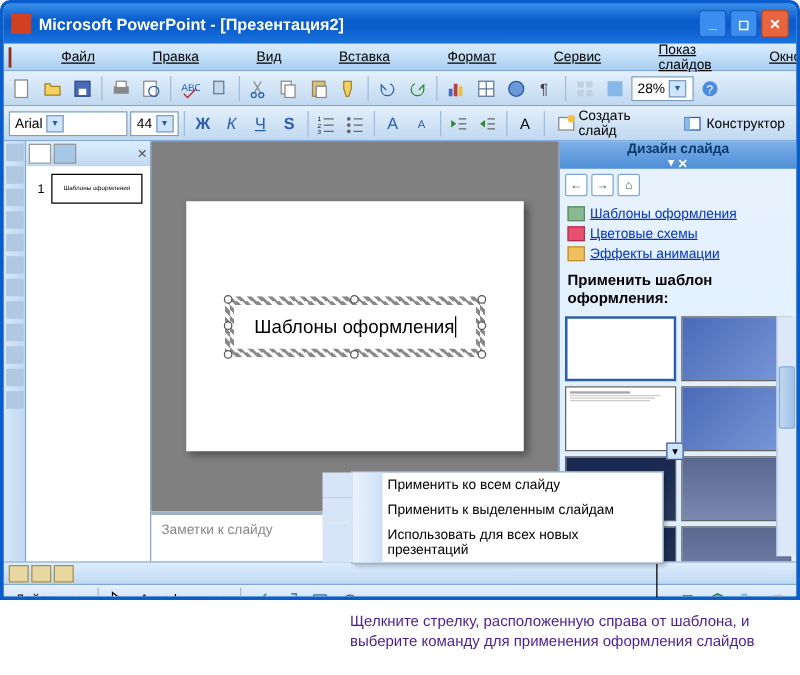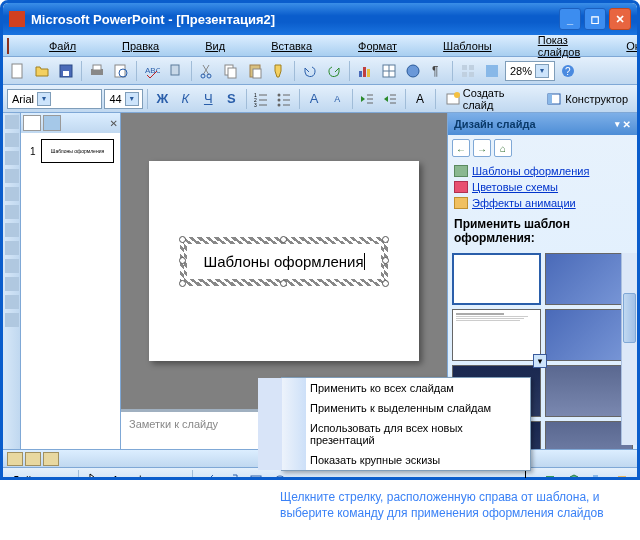--- a/index.html
+++ b/index.html
@@ -32,21 +32,21 @@
   .thumb .num { position:absolute; left:-12px; top:6px; font-size:10px; }
   .editor { flex:1; background:#808080; display:flex; flex-direction:column; }
   .slidearea { flex:1; display:flex; align-items:center; justify-content:center; padding:10px; }
   .slide { width:270px; height:200px; background:#fff; box-shadow:3px 3px 6px rgba(0,0,0,.4); display:flex; align-items:center; justify-content:center; }
   .txtbox { border:2px solid #888; border-style:none; width:200px; padding:12px 4px; text-align:center; font-size:15px; font-family:Arial; position:relative; }
   .txtbox::before { content:""; position:absolute; inset:-4px; border:4px solid transparent; background:repeating-linear-gradient(45deg,#888 0 3px,transparent 3px 6px); -webkit-mask:linear-gradient(#fff 0 0) content-box,linear-gradient(#fff 0 0); -webkit-mask-composite:xor; padding:3px; }
   .handle { width:7px; height:7px; background:#fff; border:1px solid #555; border-radius:50%; position:absolute; }
   .cursor { border-right:1px solid #000; animation:blink 1s infinite; }
   .notes { height:40px; background:#fff; border-top:3px solid #a0b0c0; padding:6px 8px; color:#888; font-size:11px; position:relative;}
   .taskpane { width:190px; background:linear-gradient(#e8f2fc,#dceeff); border-left:1px solid #7fa8d6; display:flex; flex-direction:column; }
-  .tphdr { height:22px; background:linear-gradient(#7eb0e8,#4d8dd6); color:#0a3a6a; font-weight:bold; display:flex; align-items:center; padding:0 6px; justify-content:space-between;}
+  .tphdr { height:22px; background:linear-gradient(#7eb0e8,#4d8dd6); color:#0a3a6a; font-weight:bold; display:flex; align-items:center; padding:0 6px; justify-content:space-between;flex-direction:column;}
   .tpnav { display:flex; gap:3px; padding:4px; }
   .tpnav .nb { width:18px; height:18px; border:1px solid #7fa8d6; background:#fff; border-radius:2px; display:flex; align-items:center; justify-content:center; font-size:10px; color:#2a6a2a;}
   .tplinks { padding:2px 6px; }
   .tplink { display:flex; align-items:center; gap:4px; padding:2px 0; color:#0033cc; text-decoration:underline; font-size:11px;}
   .tplink .li { width:14px; height:12px; background:#8ab890; border:1px solid #5a8a60; }
   .tplabel { padding:4px 6px; font-weight:bold; font-size:12px; }
   .templates { flex:1; display:grid; grid-template-columns:1fr 1fr; gap:4px; padding:4px; overflow:hidden; position:relative;}
   .tpl { height:52px; border:1px solid #666; background:#fff; }
   .tpl.sel { border:2px solid #2a5eaa; }
   .tpl.blue { background:linear-gradient(135deg,#4a6ab8,#7a98d8); }
@@ -54,21 +54,21 @@
   .tpl.purple { background:linear-gradient(#5a6890,#7a88b0); }
   .tplscroll { position:absolute; right:0; top:4px; bottom:4px; width:16px; background:#dce8f8; border-left:1px solid #aac0e0; }
   .scrollthumb { height:50px; background:linear-gradient(90deg,#c0d8f0,#a0c0e8); border:1px solid #7fa8d6; margin:0 1px; margin-top:40px; border-radius:2px;}
   .scrollarrow { width:14px; height:14px; position:absolute; right:90px; top:105px; background:#cde4fb; border:1px solid #3a5a9c; display:flex; align-items:center; justify-content:center; font-size:9px; }
   .bottomtabs { height:18px; background:linear-gradient(#dceeff,#c0d8f0); display:flex; align-items:center; padding:0 4px; gap:2px; border-top:1px solid #7fa8d6;}
   .bt { width:16px; height:14px; background:#e8d8a0; border:1px solid #a09060; }
   .drawbar { height:24px; background:linear-gradient(#e4f0fc,#c0d8f0); display:flex; align-items:center; padding:0 4px; gap:2px; border-top:1px solid #7fa8d6;}
   .ctxmenu { position:absolute; left:278px; top:374px; width:250px; background:#fff; border:1px solid #7f9db9; box-shadow:2px 2px 4px rgba(0,0,0,.3); z-index:10; }
   .ctxitem { padding:4px 10px 4px 26px; font-size:11px; position:relative; border-left:24px solid #d8e4f8; margin-left:-24px; padding-left:28px;}
   .ctxmenu .bar { position:absolute; left:0; top:0; bottom:0; width:24px; background:linear-gradient(90deg,#edf3fb,#cde0f8); }
-  .caption { width:640px; padding:10px 0 0 280px; font-size:12px; color:#3b82f6; line-height:1.3; }
+  .caption { width:640px; padding:10px 0 0 280px; font-size:12px; color:#4c1d95; line-height:1.3; }
   .ptr { position:absolute; width:1px; height:30px; background:#000; left:525px; top:448px; }
   svg.ico16 { width:16px; height:16px; }
 </style>
 </head>
 <body>
 
 <div class="win">
 
   <div class="titlebar">
     <div class="ico"></div>
@@ -80,21 +80,21 @@
     </div>
   </div>
 
   <div class="menubar">
     <div class="ctrlico"></div>
     <div class="menuitem"><u>Файл</u></div>
     <div class="menuitem"><u>Правка</u></div>
     <div class="menuitem"><u>Вид</u></div>
     <div class="menuitem"><u>Вставка</u></div>
     <div class="menuitem"><u>Формат</u></div>
-    <div class="menuitem"><u>Шаблоны</u></div>
+    <div class="menuitem"><u>Сервис</u></div>
     <div class="menuitem"><u>Показ слайдов</u></div>
     <div class="menuitem"><u>Окно</u></div>
     <div class="menuitem"><u>Вставка</u></div>
   </div>
 
   <div class="toolbar">
     <div class="tbtn">
         <svg class="ico16">
           <rect x="2" y="1" width="10" height="14" fill="#fff" stroke="#888"></rect>
         </svg>
@@ -463,22 +463,21 @@
       </div>
     <div class="tbtn">
         <svg class="ico16">
           <rect x="4" y="4" width="8" height="8" fill="#e8b860"></rect>
         </svg>
       </div>
   </div>
 
   <div class="ctxmenu">
     <div class="bar"></div>
-    <div class="ctxitem">Применить ко всех слайдам</div>
+    <div class="ctxitem">Применить ко всем слайду</div>
     <div class="ctxitem">Применить к выделенным слайдам</div>
     <div class="ctxitem">Использовать для всех новых презентаций</div>
-    <div class="ctxitem">Показать крупные эскизы</div>
   </div>
 
 </div>
 
 <div class="ptr"></div>
 <div class="caption">Щелкните стрелку, расположенную справа от шаблона, и выберите команду для применения оформления слайдов</div>
 
 </body></html>

